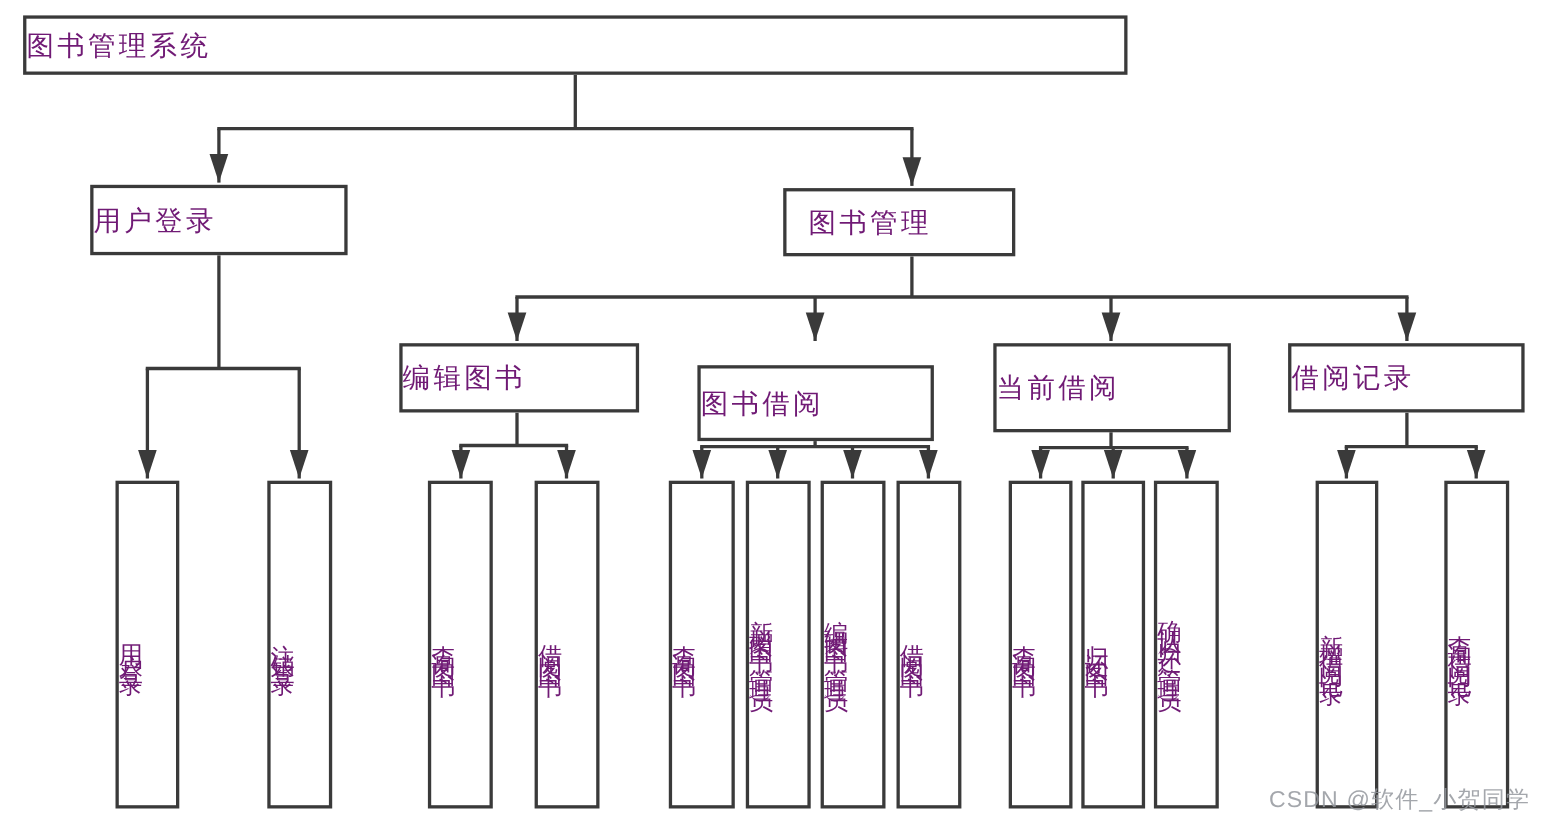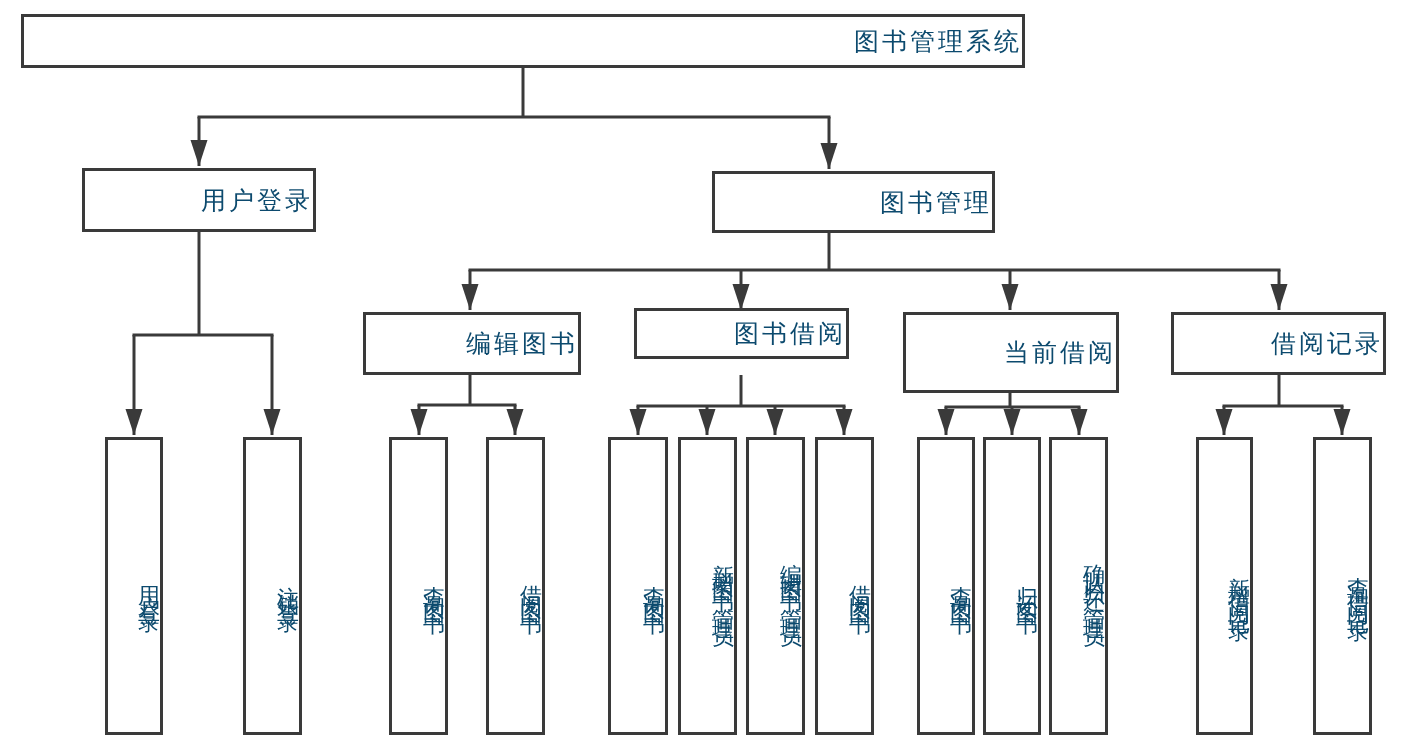--- a/index.html
+++ b/index.html
@@ -20,22 +20,22 @@
     width: 1405px; height: 747px;
     z-index: 1;
   }
 
   .node {
     position: absolute;
     background: #ffffff;
     border: 3px solid #3a3a3a;
     display: flex;
     align-items: center;
-    justify-content: flex-end;
-    color: #0c4a6e;
+    justify-content: flex-start;
+    color: #701a75;
     z-index: 2;
   }
 
   .node.h-label {
     font-size: 25px;
     letter-spacing: 3px;
   }
 
   .node.leaf span {
     writing-mode: vertical-rl;
@@ -113,28 +113,28 @@
     </g>
   </svg>
 
   <div class="node h-label" style="left:21px; top:14px; width:1004px; height:54px;">
     <span>图书管理系统</span>
   </div>
 
   <div class="node h-label" style="left:82px; top:168px; width:234px; height:64px;">
     <span>用户登录</span>
   </div>
-  <div class="node h-label" style="left:712px; top:171px; width:283px; height:62px;">
+  <div class="node h-label" style="left:712px; top:171px; width:211px; height:62px;padding-left:20px;">
     <span>图书管理</span>
   </div>
 
   <div class="node h-label" style="left:363px; top:312px; width:218px; height:63px;">
     <span>编辑图书</span>
   </div>
-  <div class="node h-label" style="left:634px; top:308px; width:215px; height:51px;">
+  <div class="node h-label" style="left:634px; top:332px; width:215px; height:69px;">
     <span>图书借阅</span>
   </div>
   <div class="node h-label" style="left:903px; top:312px; width:216px; height:81px;">
     <span>当前借阅</span>
   </div>
   <div class="node h-label" style="left:1171px; top:312px; width:215px; height:63px;">
     <span>借阅记录</span>
   </div>
 
   <div class="node leaf" style="left:105px; top:437px; width:58px; height:298px;">
@@ -174,14 +174,15 @@
     <span>确认归还（管理员）</span>
   </div>
 
   <div class="node leaf" style="left:1196px; top:437px; width:57px; height:298px;">
     <span>新增借阅记录</span>
   </div>
   <div class="node leaf" style="left:1313px; top:437px; width:59px; height:298px;">
     <span>查询借阅记录</span>
   </div>
 
+  <div class="watermark">CSDN @软件_小贺同学</div>
 
 </div>
 
 </body></html>

